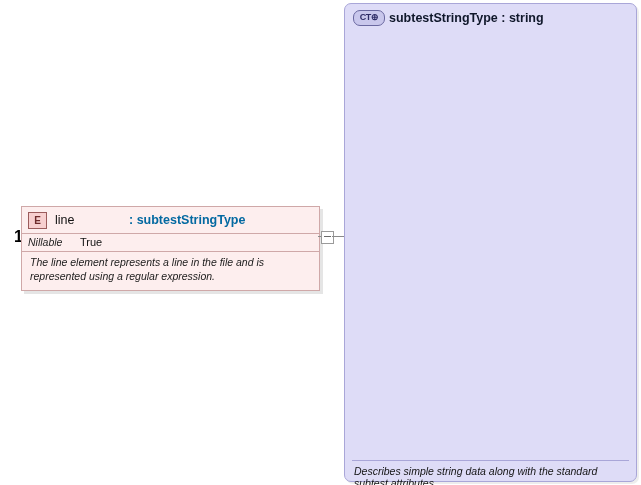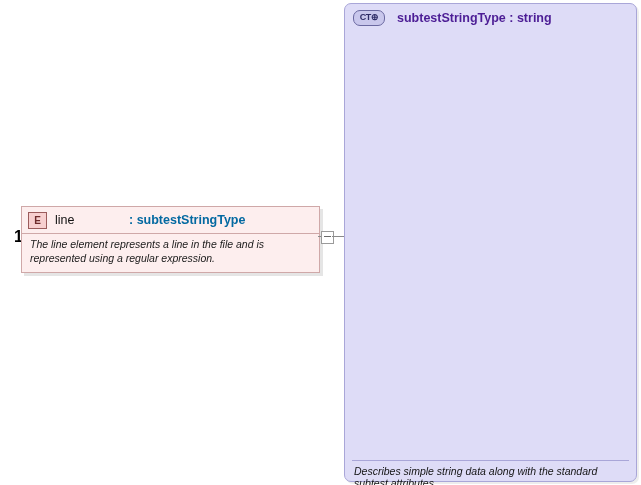--- a/index.html
+++ b/index.html
@@ -150,27 +150,27 @@
     border: 1px solid #6a68a0;
     border-radius: 7px;
     background: #c9c7ec;
     color: #2e2c66;
     font-size: 9px;
     font-weight: bold;
     line-height: 13px;
     text-align: center;
     letter-spacing: -0.3px;
     flex: none;
-    margin-right: 12px;
+    margin-right: 4px;
     position: relative;
   }
   #ct-title {
     font-size: 12.5px;
     font-weight: bold;
-    color: #4c1d95;
+    color: #0f172a;
   }
 
   
   #ct-sep {
     position: absolute;
     left: 7px;
     top: 456px;
     width: 277px;
     height: 1px;
     background: #a9a6d8;
@@ -189,20 +189,24 @@
 <body>
 
 <div id="multiplicity">1..1</div>
 
 <div id="element-box">
   <div id="element-head">
     <div class="icon-e">E</div>
     <div id="element-name">line</div>
     <div id="element-type">: subtestStringType</div>
   </div>
+  <div id="element-facets">
+    <div class="fname">Nillable</div>
+    <div class="fval">True</div>
+  </div>
   <div id="element-doc">The line element represents a line in the file and is represented using a regular expression.</div>
 </div>
 
 <div id="conn-line-a"></div>
 <div id="conn-box"></div>
 <div id="conn-line-b"></div>
 
 <div id="ct-box">
 
   <div id="ct-head">

